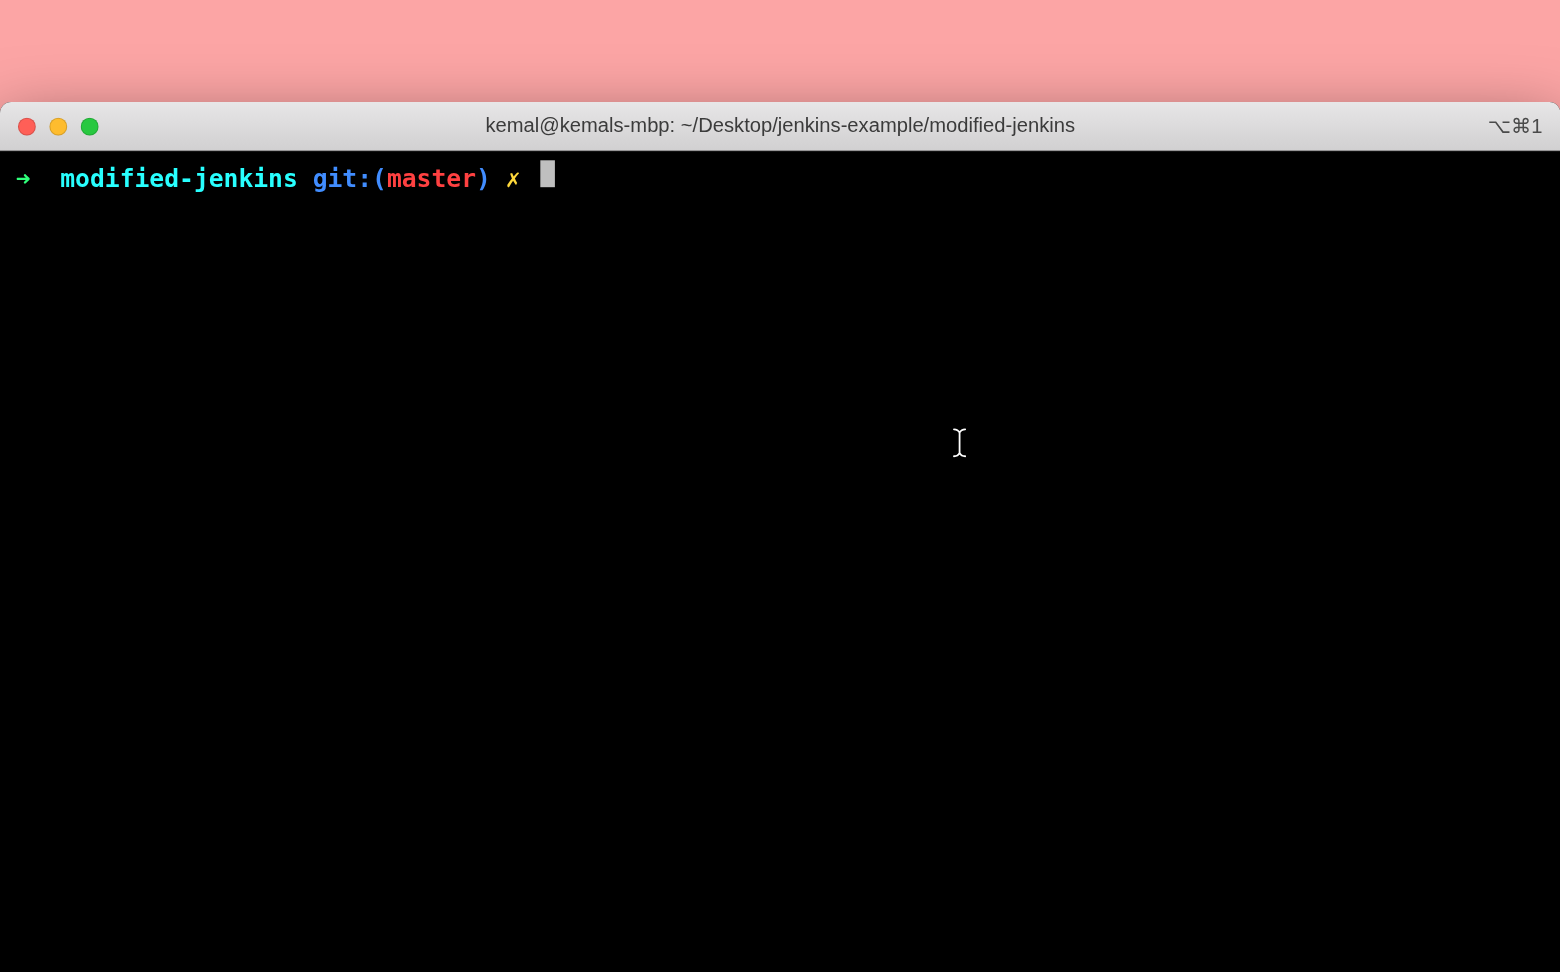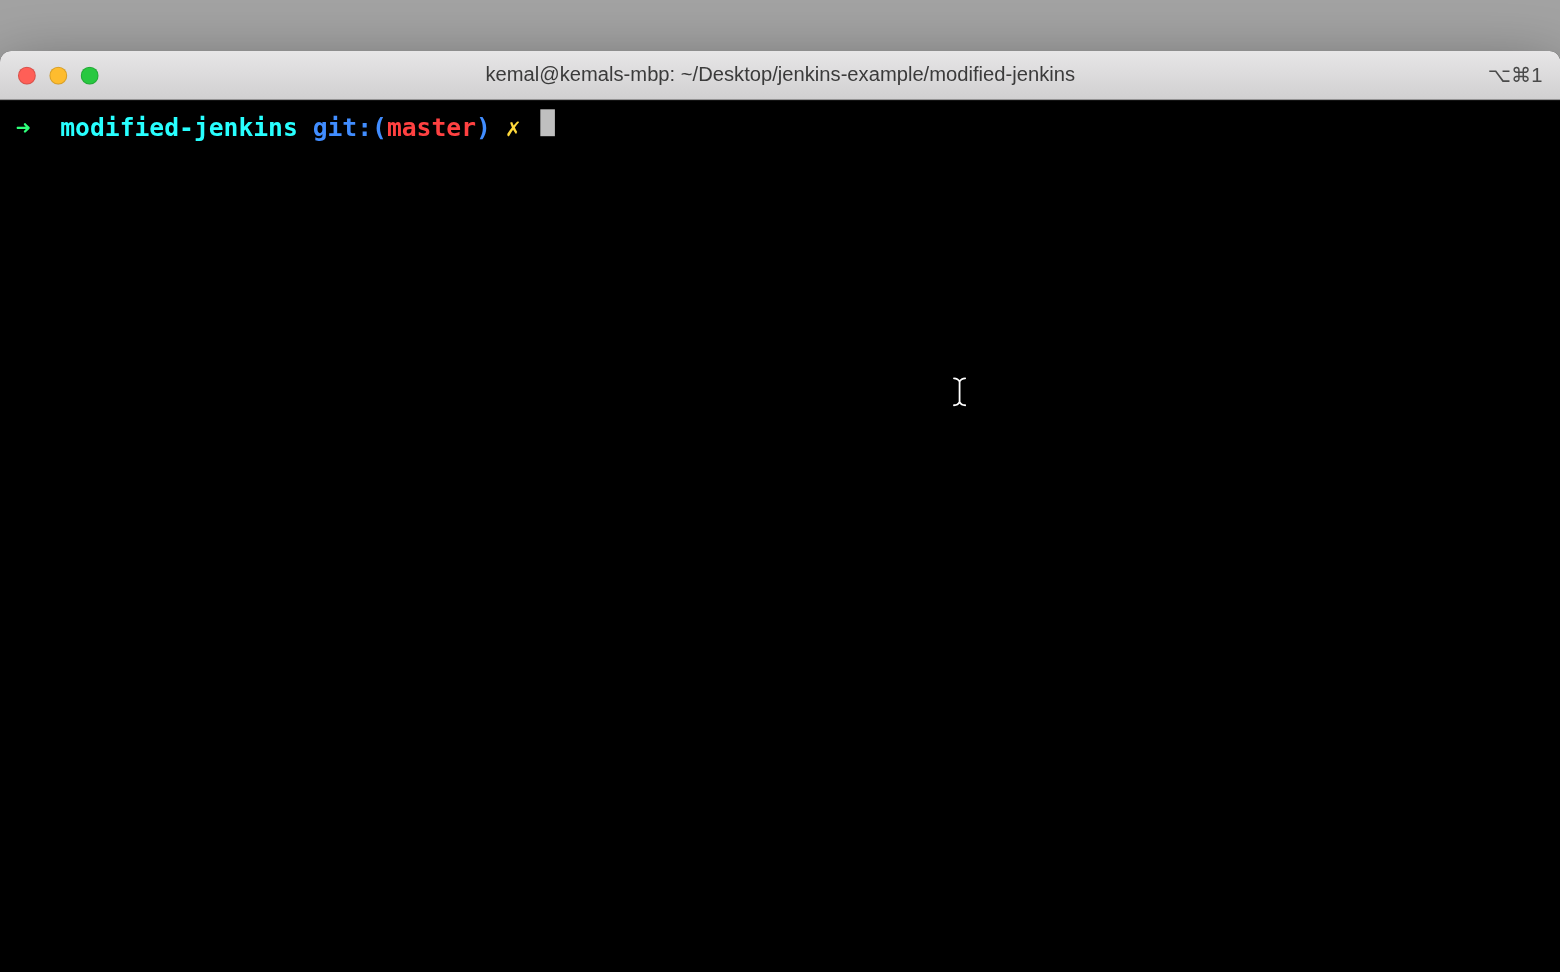--- a/index.html
+++ b/index.html
@@ -103,23 +103,23 @@
       left: 848px;
       top: 246px;
       color: #fff;
       font-family: serif;
       font-size: 26px;
       pointer-events: none;
     }
     .container {
       width: 1560px;
       height: 972px;
-      background: #a3a3a3;
+      background: #fca5a5;
       display: flex;
-      align-items: center;
+      align-items: flex-end;
       justify-content: flex-start;
     }
     .scale-wrap {
       transform: scale(1.121);
       transform-origin: top left;
     }
   </style>
 </head>
 <body>
 

